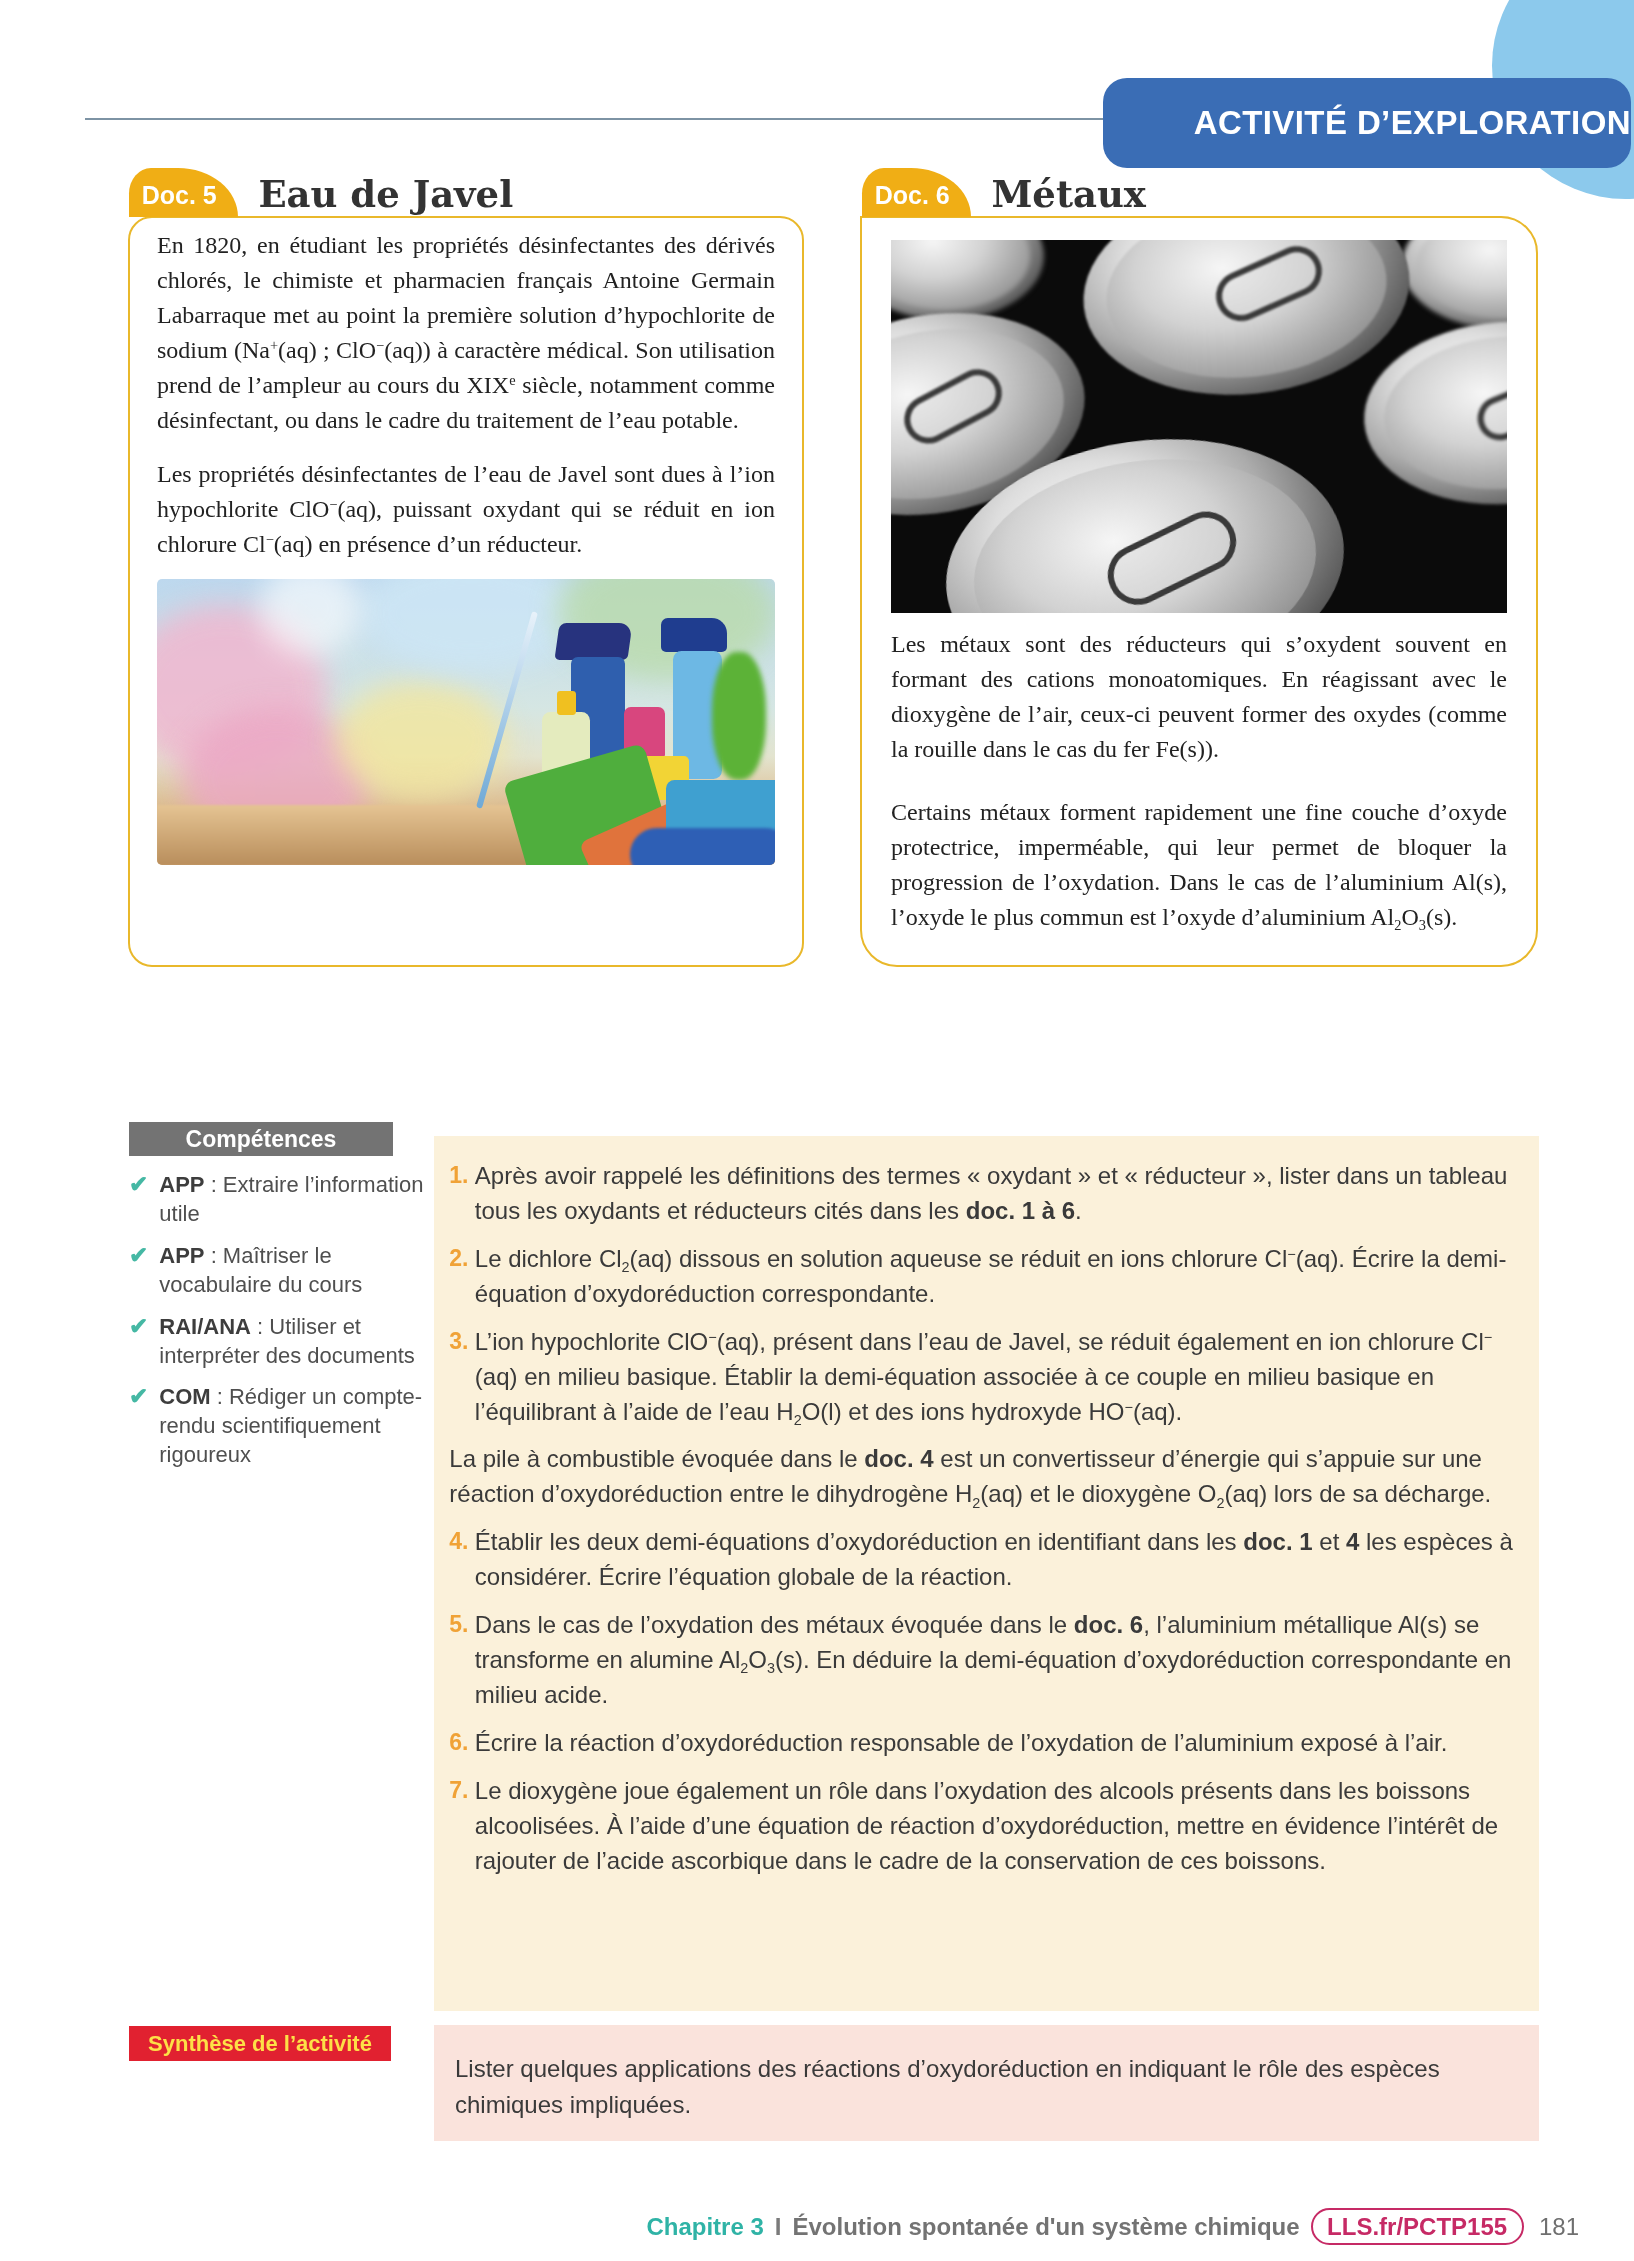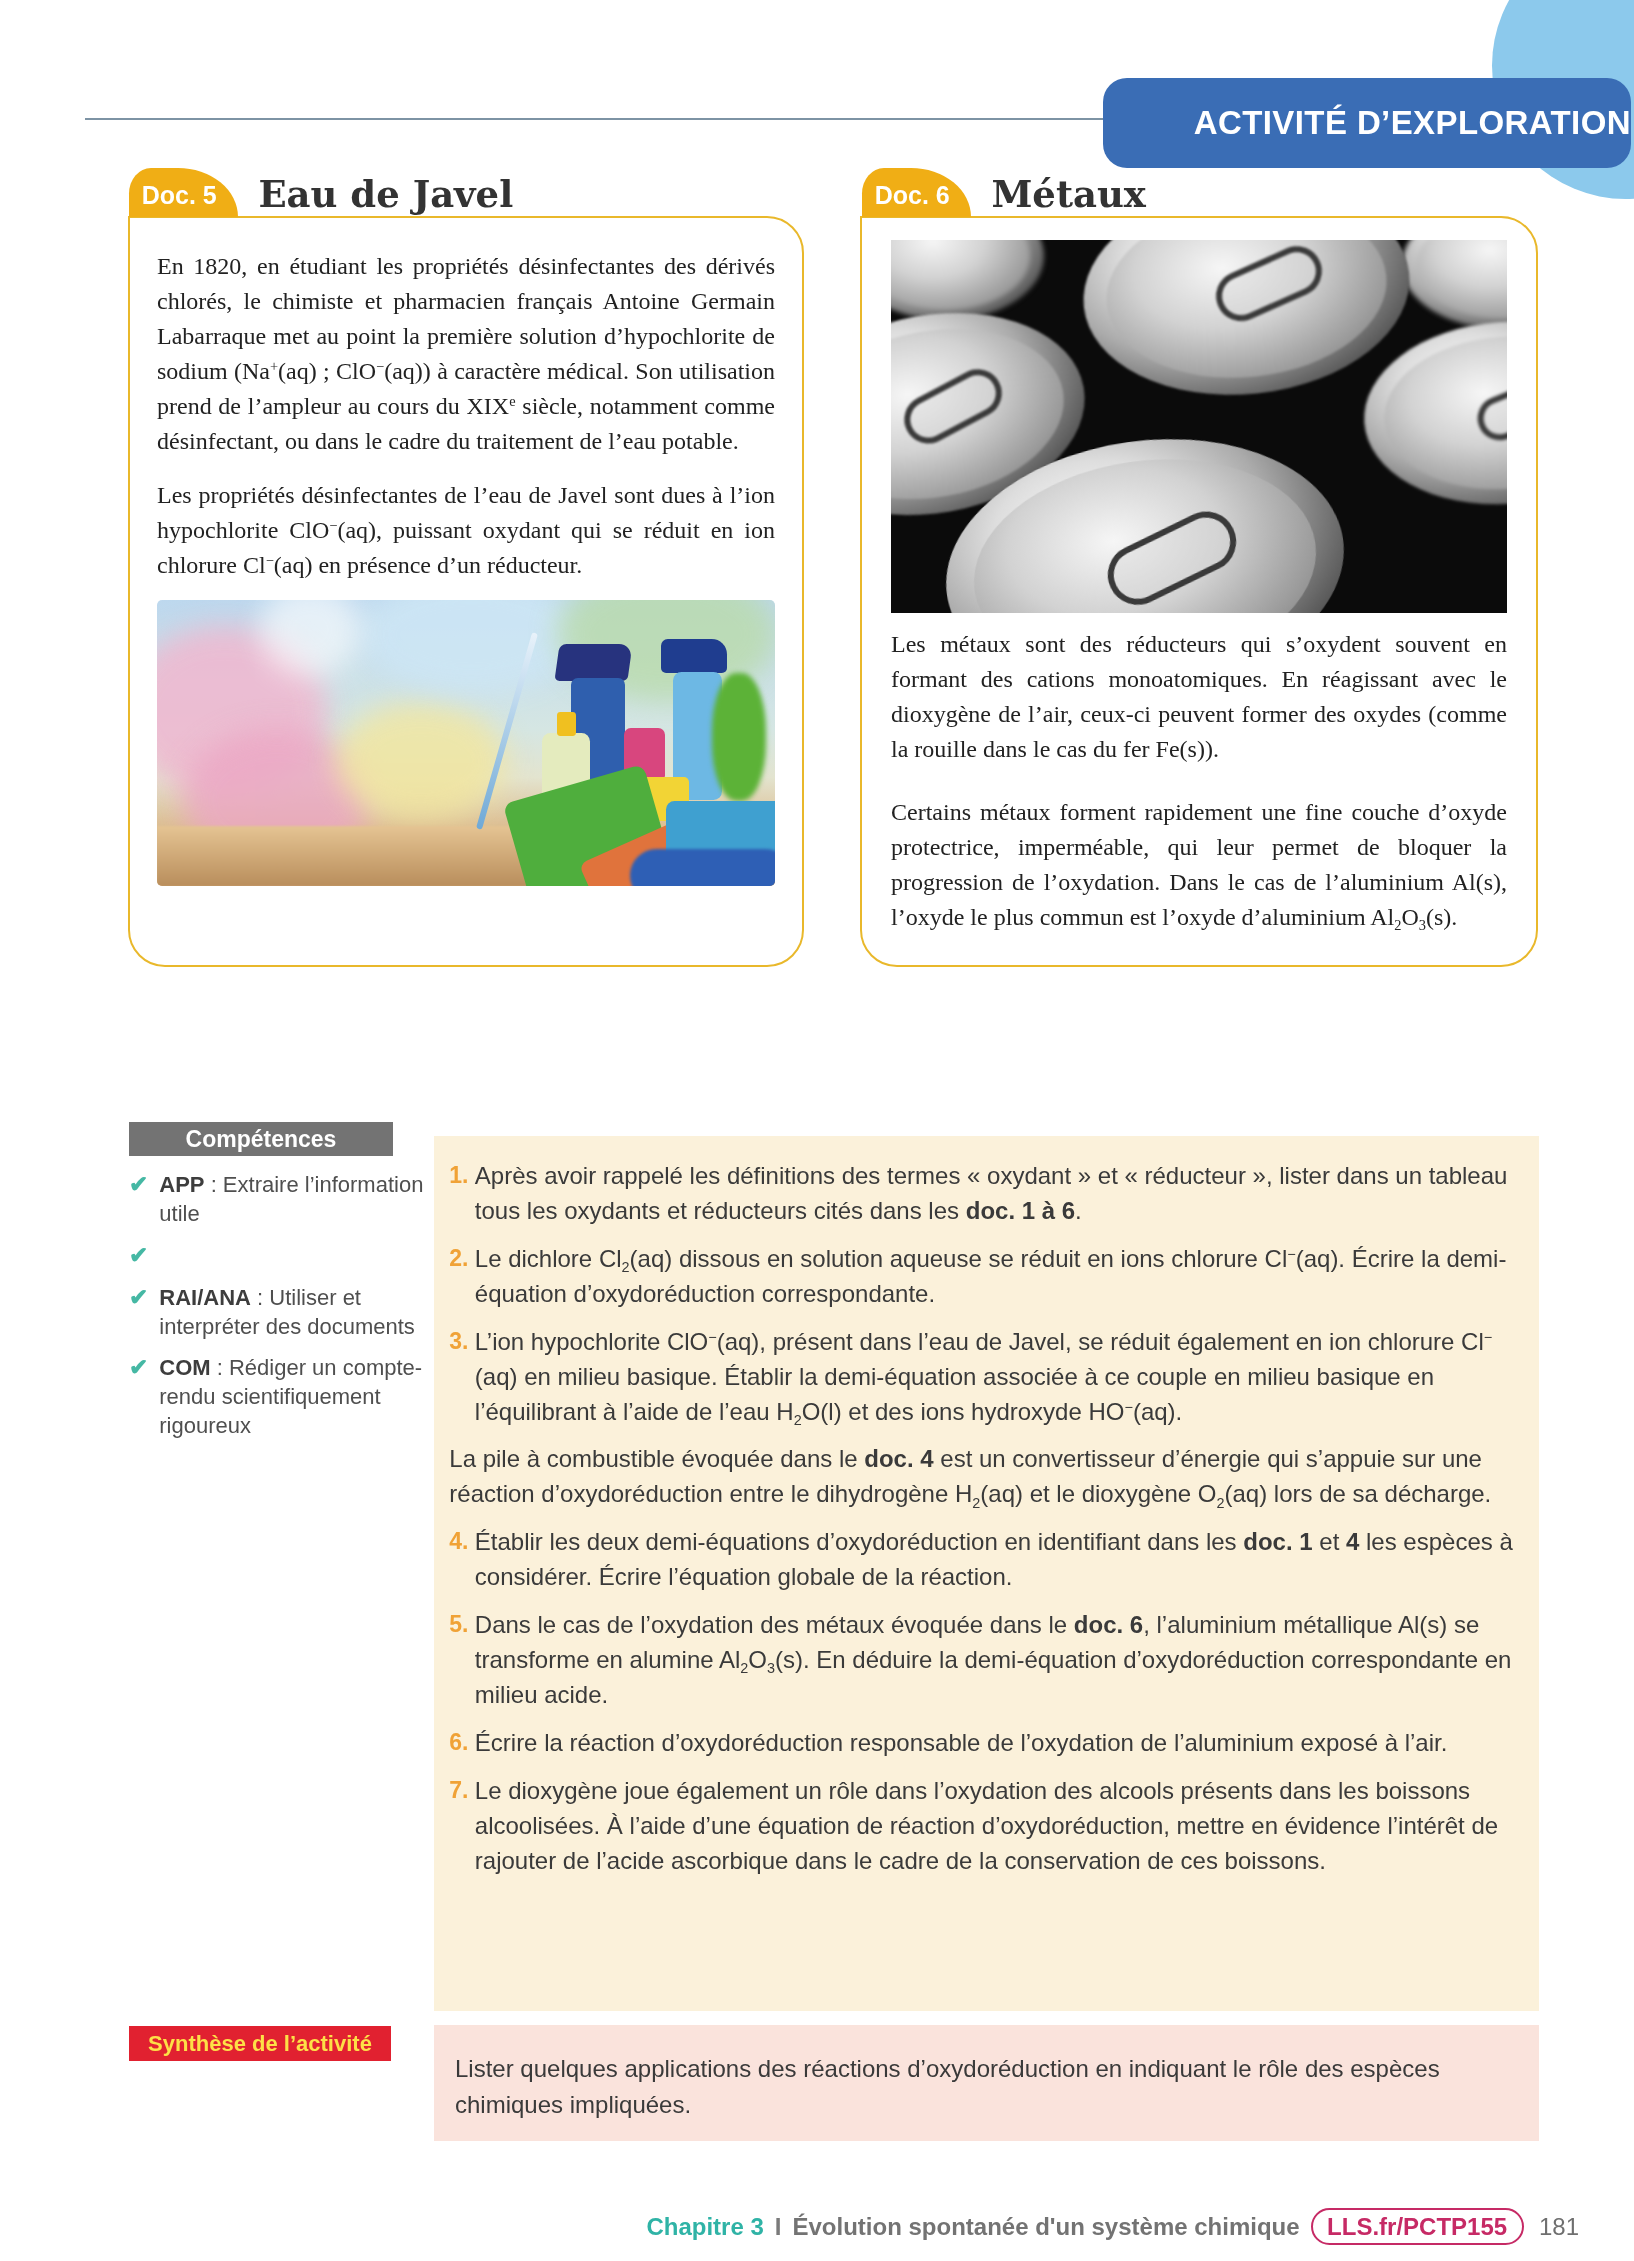--- a/index.html
+++ b/index.html
@@ -18,21 +18,21 @@
   .doc-head{position:absolute;display:flex;align-items:flex-end;gap:20.4px;height:49px;z-index:3;}
   #doc5-head{left:129px;top:168px;}
   #doc6-head{left:862px;top:168px;}
   .doc-tab{width:109px;height:49px;background:#f0ae15;border-radius:22px 60px 0 0 / 25.5px 49px 0 0;
            display:flex;align-items:center;justify-content:center;padding:6.8px 13.6px 0 5.1px;box-sizing:border-box;}
   .doc-tab span{color:#fff;font-weight:700;font-size:25px;white-space:nowrap;}
   .doc-title{font-family:"DejaVu Serif",serif;font-weight:700;font-size:37px;color:#333;line-height:1;
              padding-bottom:4px;white-space:nowrap;}
   .doc-box{position:absolute;background:#fff;border:2.6px solid #e9b82b;border-radius:0 37px 37px 37px;
            box-sizing:border-box;overflow:hidden;}
-  #doc5-box{left:128px;top:216px;width:676px;height:751px;padding:31px 27px;}
+  #doc5-box{left:128px;top:216px;width:676px;height:751px;padding:10px 27px;border-radius:24px;}
   #doc6-box{left:860px;top:216px;width:678px;height:751px;padding:22px 29px;}
   .doc-box p{margin:0;font-family:"Liberation Serif",serif;font-size:24px;line-height:35px;color:#222;
              text-align:justify;}
   #doc5-box p.p1{margin-bottom:19px;}
   #doc5-box p.p2{margin-bottom:17px;}
   #doc6-box p.p1{margin-bottom:28px;}
   sup{font-size:60%;line-height:0;position:relative;top:-0.55em;vertical-align:baseline;}
   sub{font-size:60%;line-height:0;position:relative;top:0.38em;vertical-align:baseline;}
 
   
@@ -200,20 +200,21 @@
   <div class="comp-header">
     <span>Compétences</span>
   </div>
   <div class="comp-list">
     <div class="comp-item">
       <span class="check">✔</span>
       <span><b>APP</b>&nbsp;: Extraire l’information utile</span>
     </div>
     <div class="comp-item">
       <span class="check">✔</span>
+      <span><b>APP</b>&nbsp;: Maîtriser le vocabulaire du cours</span>
     </div>
     <div class="comp-item">
       <span class="check">✔</span>
       <span><b>RAI/ANA</b>&nbsp;: Utiliser et interpréter des documents</span>
     </div>
     <div class="comp-item">
       <span class="check">✔</span>
       <span><b>COM</b>&nbsp;: Rédiger un compte-rendu scientifiquement rigoureux</span>
     </div>
   </div>

